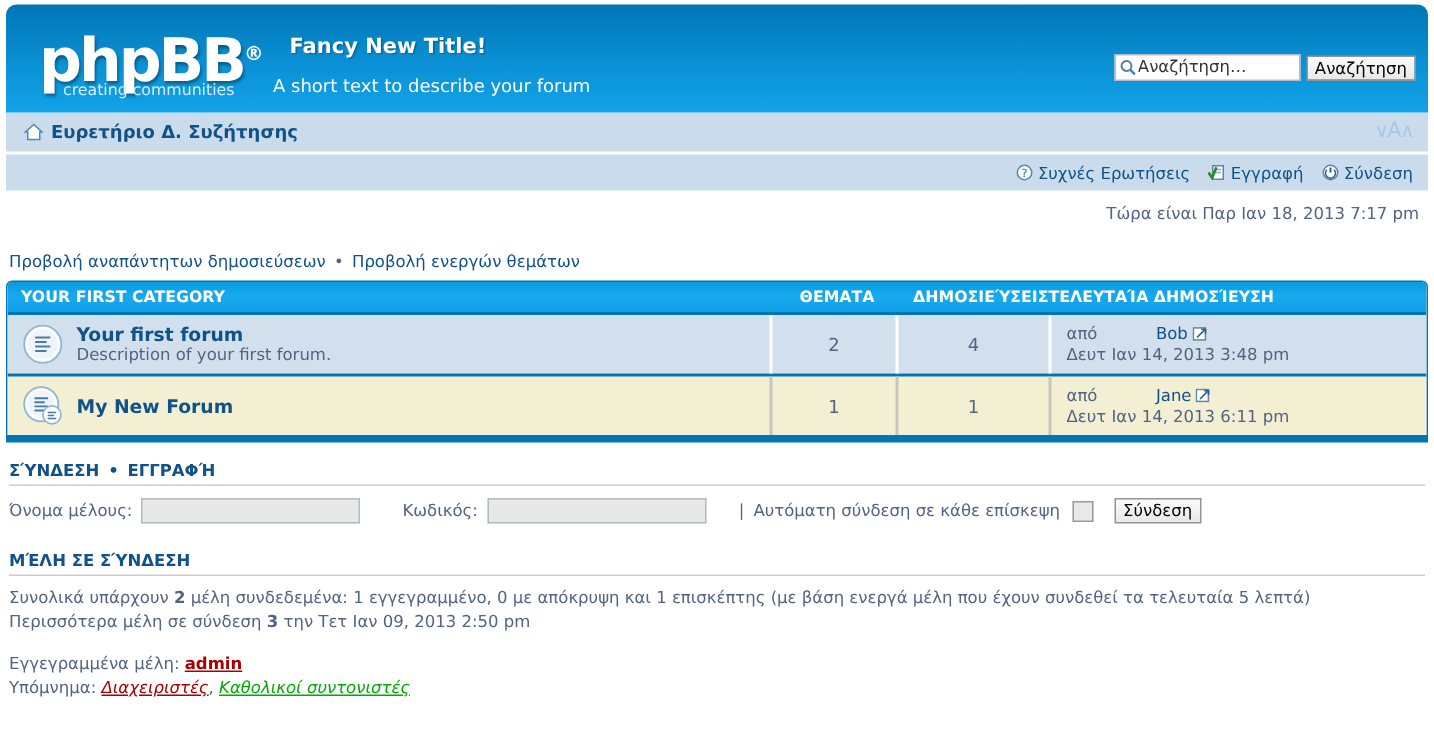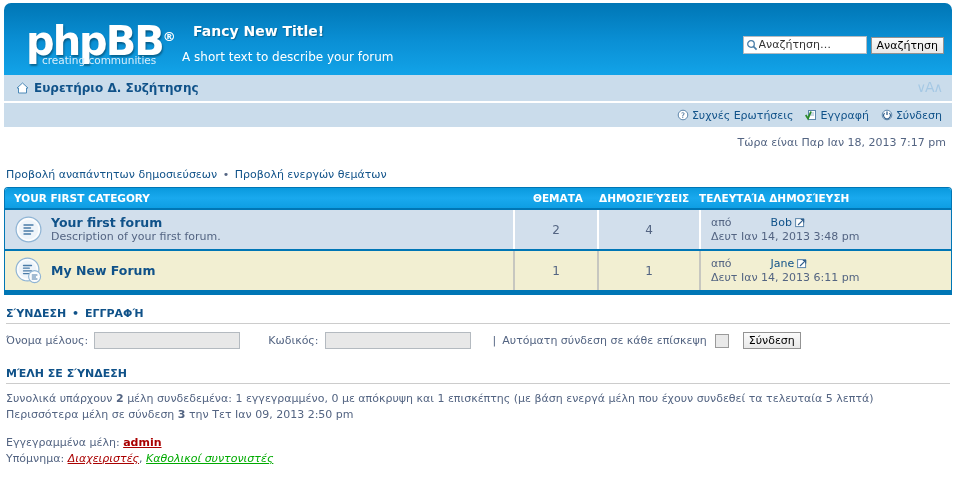--- a/index.html
+++ b/index.html
@@ -173,21 +173,21 @@
     color: #ffffff;
     font-size: 10.5px;
     font-weight: bold;
   }
   .cat-title {
     flex: 1;
     padding-left: 9px;
     letter-spacing: 0px;
   }
   .col-h-topics { width: 82px; text-align: center; font-weight: bold; }
-  .col-h-posts  { width: 100px; text-align: left; font-weight: bold;}
+  .col-h-posts  { width: 100px; text-align: right; font-weight: bold;}
   .col-h-last   { width: 252px; text-align: left; font-weight: bold;}
 
   .forum-row {
     display: flex;
     align-items: stretch;
     min-height: 39px;
     border-top: 2px solid #0076b5;
   }
   .forum-row:first-of-type { border-top: none; }
   .forum-row.r1 { background: #d2dfec; }

